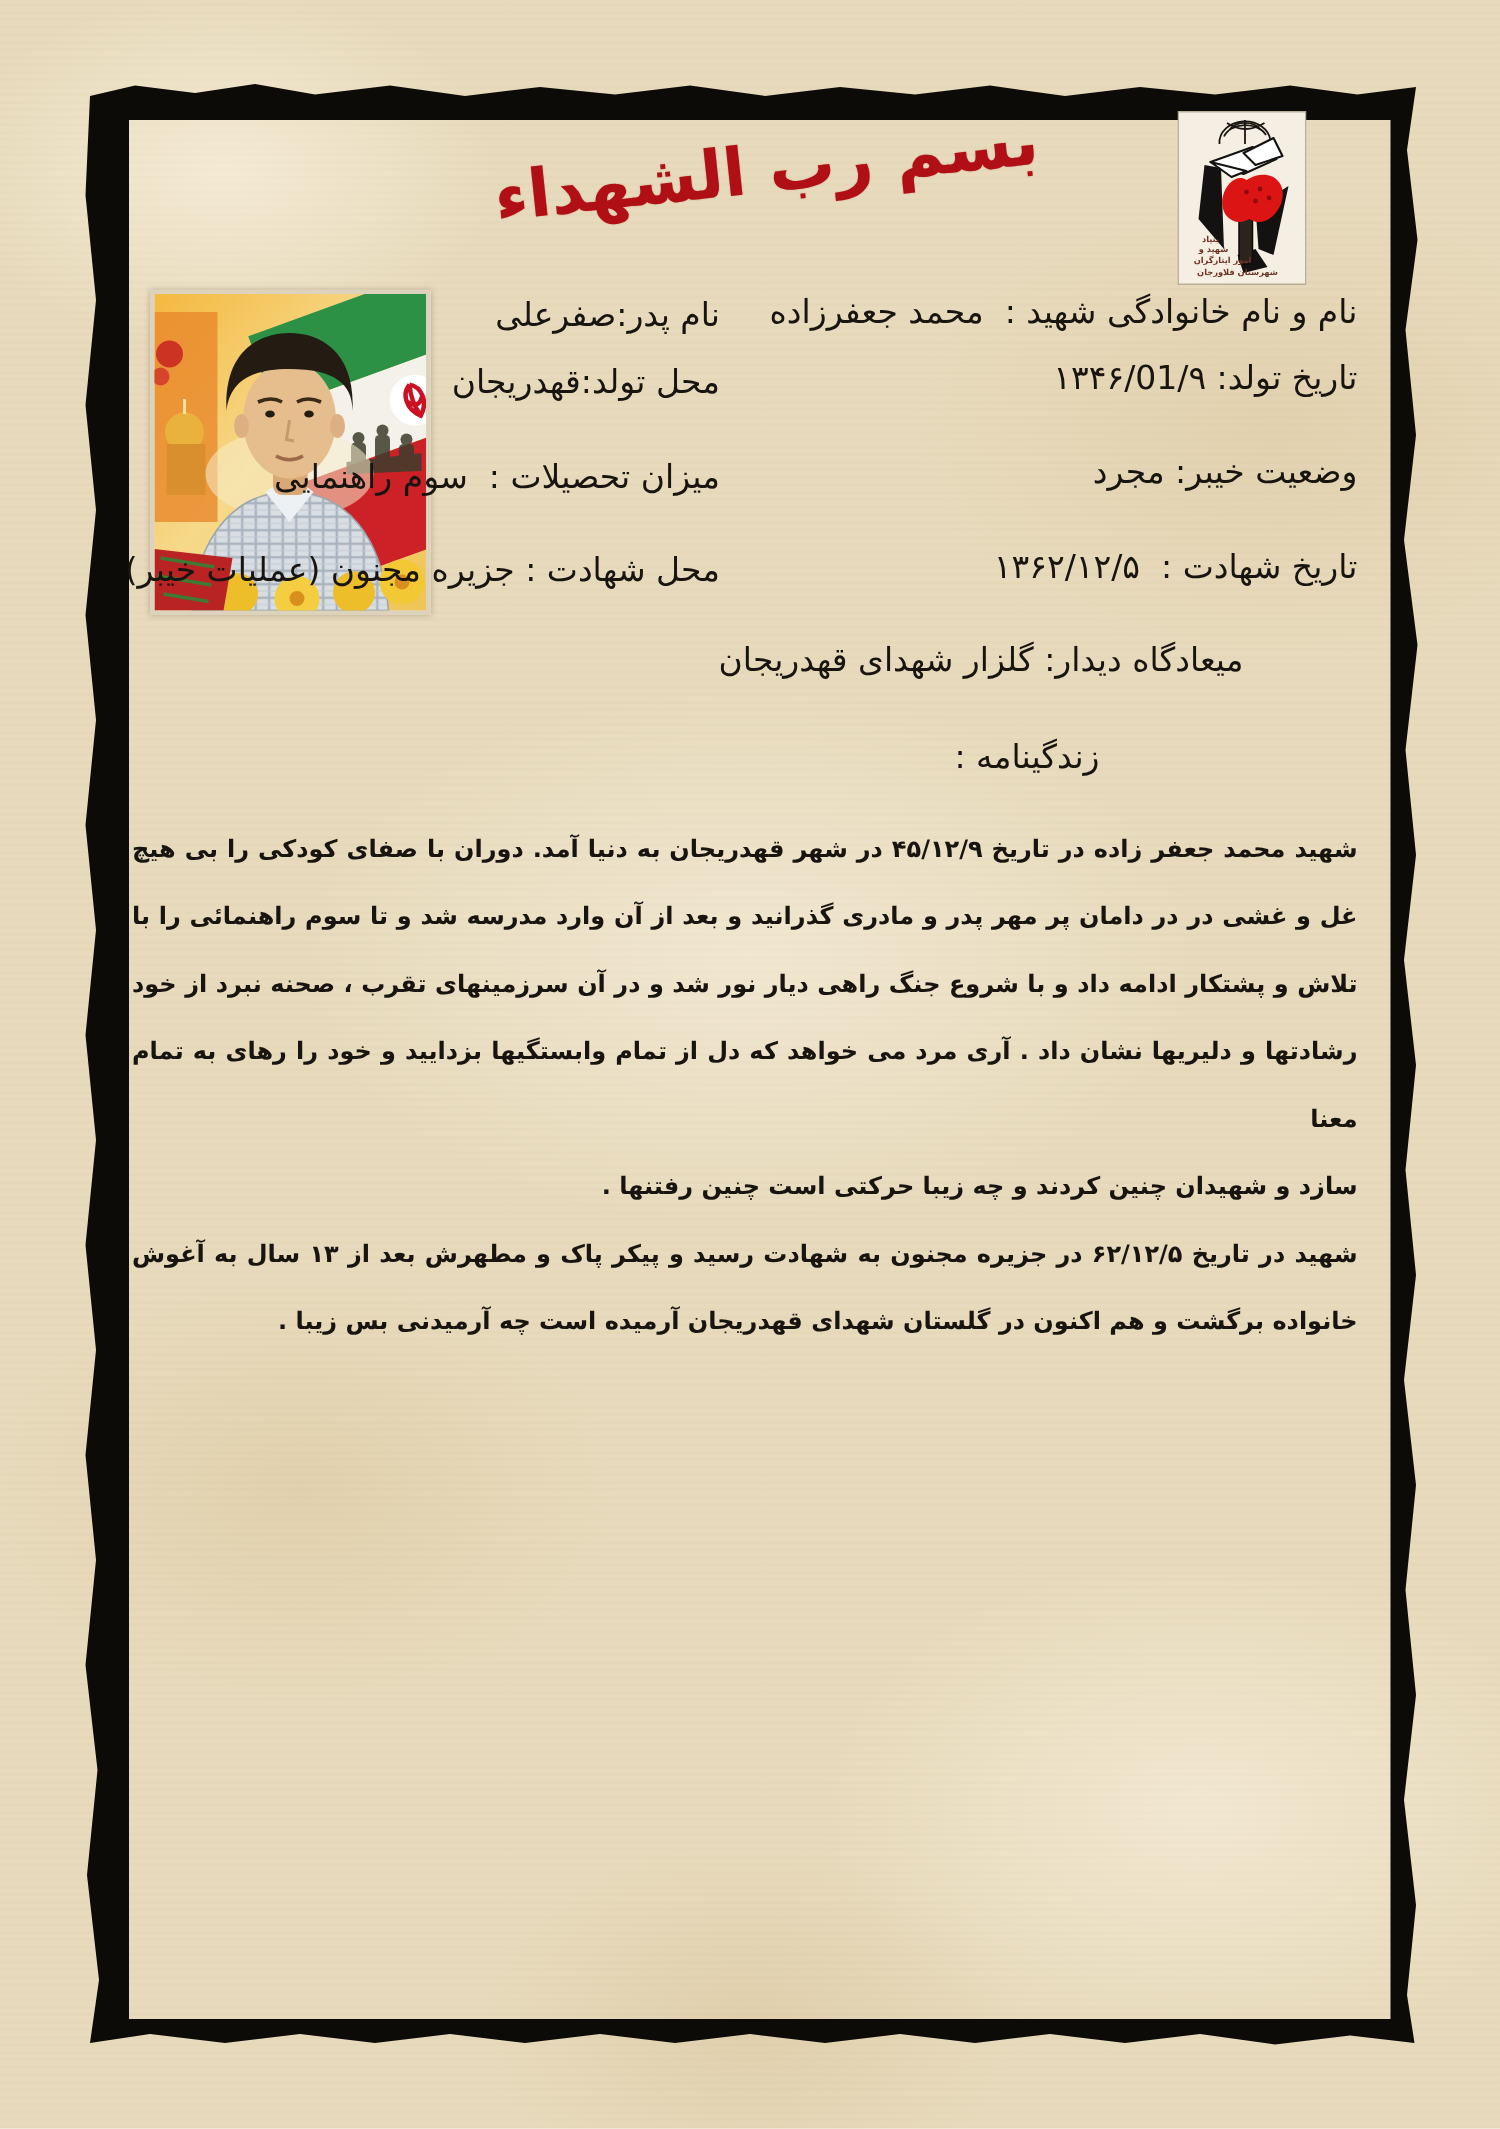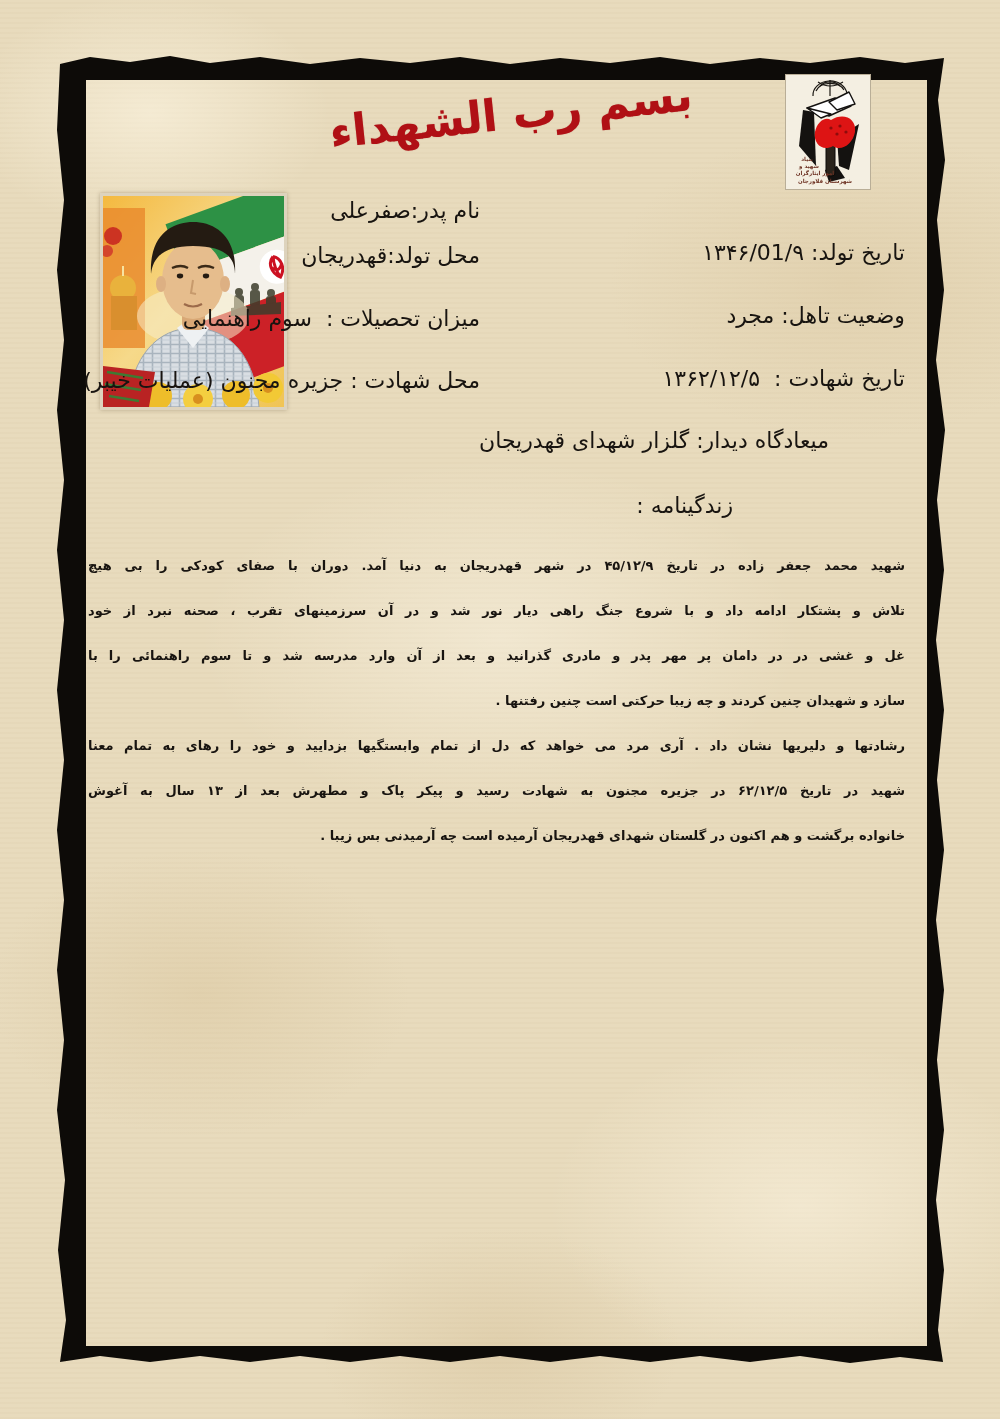--- a/index.html
+++ b/index.html
@@ -42,21 +42,21 @@
     direction:rtl;
     font-weight:normal;
     font-size:22px;
     color:#181410;
     white-space:pre;
   }
   .bio{
     position:absolute;left:88px;right:95px;top:543px;
     direction:rtl;
     font-weight:bold;
-    font-size:13px;
+    font-size:16px;
     color:#181410;
     line-height:45px;
   }
   .bio-line{text-align:right;}
   .bio-line.full{text-align:justify;text-align-last:justify;}
   .page-number{
     position:absolute;left:0;right:0;top:1254px;
     text-align:center;
     font-size:24px;font-weight:bold;color:#181410;
     direction:rtl;
@@ -193,34 +193,35 @@
         <circle cx="165" cy="192" r="15" fill="#f2c935"></circle>
         <circle cx="22" cy="190" r="5" fill="#d88f1e"></circle>
         <circle cx="95" cy="203" r="5" fill="#d88f1e"></circle>
         <circle cx="165" cy="192" r="5" fill="#d88f1e"></circle>
         <path d="M0,170 L52,176 L46,211 L0,211 Z" fill="#b92323"></path>
         <path d="M4,176 L40,182 M2,188 L38,194 M6,200 L36,205" stroke="#3f7a33" stroke-width="2.4"></path>
       </g>
     </svg>
   </div>
 
+  <div class="field" style="top:196px;right:95px;">نام و نام خانوادگی شهید :  محمد جعفرزاده</div>
   <div class="field" style="top:198px;right:520px;">نام پدر:صفرعلی</div>
   <div class="field" style="top:240px;right:95px;">تاریخ تولد: ۱۳۴۶/01/۹</div>
   <div class="field" style="top:243px;right:520px;">محل تولد:قهدریجان</div>
-  <div class="field" style="top:303px;right:95px;">وضعیت تاهل: مجرد</div>
+  <div class="field" style="top:303px;right:95px;">وضعیت خیبر: مجرد</div>
   <div class="field" style="top:306px;right:520px;">میزان تحصیلات :  سوم راهنمایی</div>
   <div class="field" style="top:366px;right:95px;margin-left:21px;">تاریخ شهادت :  ۱۳۶۲/۱۲/۵</div>
   <div class="field" style="top:368px;right:520px;">محل شهادت : جزیره مجنون (عملیات خیبر)</div>
   <div class="field" style="top:428px;right:171px;">میعادگاه دیدار: گلزار شهدای قهدریجان</div>
 
   <div class="field" style="top:493px;right:267px;">زندگینامه :</div>
   <div class="bio" id="bio">
       <div class="bio-line full">شهید محمد جعفر زاده در تاریخ ۴۵/۱۲/۹ در شهر قهدریجان به دنیا آمد. دوران با صفای کودکی را بی هیچ</div>
+      <div class="bio-line full">غل  و غشی در در دامان پر مهر پدر و مادری گذرانید و بعد از آن وارد مدرسه شد و تا سوم راهنمائی را با</div>
       <div class="bio-line full">تلاش و پشتکار ادامه داد و با شروع جنگ راهی دیار نور شد و در آن سرزمینهای تقرب ، صحنه نبرد از خود</div>
-      <div class="bio-line full">غل  و غشی در در دامان پر مهر پدر و مادری گذرانید و بعد از آن وارد مدرسه شد و تا سوم راهنمائی را با</div>
+      <div class="bio-line full">رشادتها و دلیریها نشان داد .  آری مرد می خواهد که دل از تمام وابستگیها بزدایید و خود را رهای به تمام معنا</div>
       <div class="bio-line">سازد و شهیدان چنین کردند و چه زیبا حرکتی است چنین رفتنها .</div>
-      <div class="bio-line full">رشادتها و دلیریها نشان داد .  آری مرد می خواهد که دل از تمام وابستگیها بزدایید و خود را رهای به تمام معنا</div>
       <div class="bio-line full">شهید در تاریخ ۶۲/۱۲/۵ در جزیره مجنون به شهادت رسید و پیکر پاک و مطهرش بعد از ۱۳ سال به آغوش</div>
       <div class="bio-line">خانواده برگشت و هم اکنون در گلستان شهدای قهدریجان آرمیده است چه آرمیدنی بس زیبا .</div>
     </div>
 
 
 </div>
 
 </body></html>

